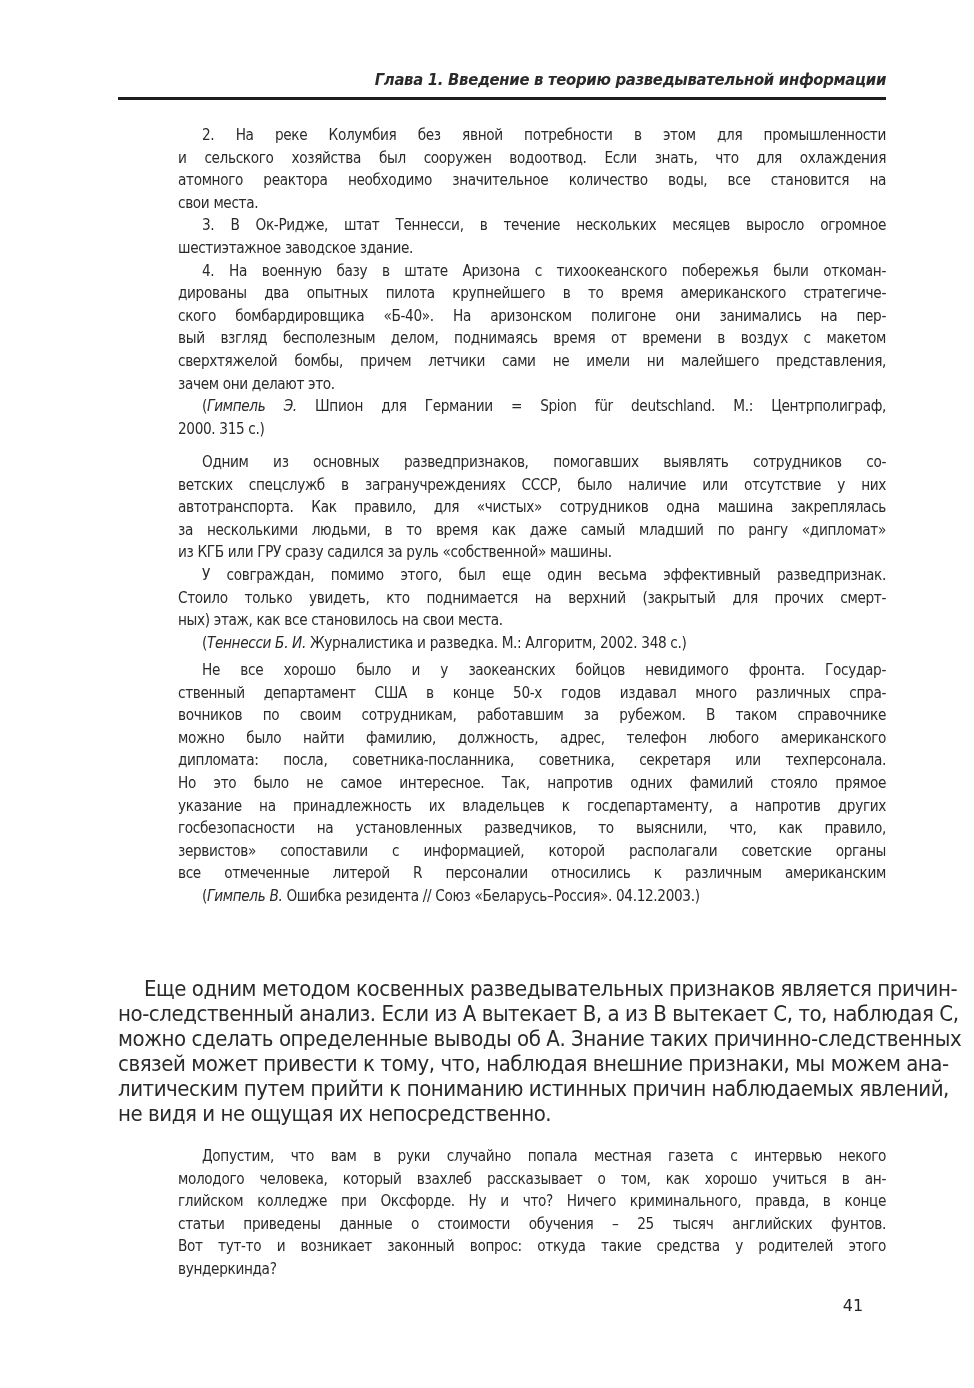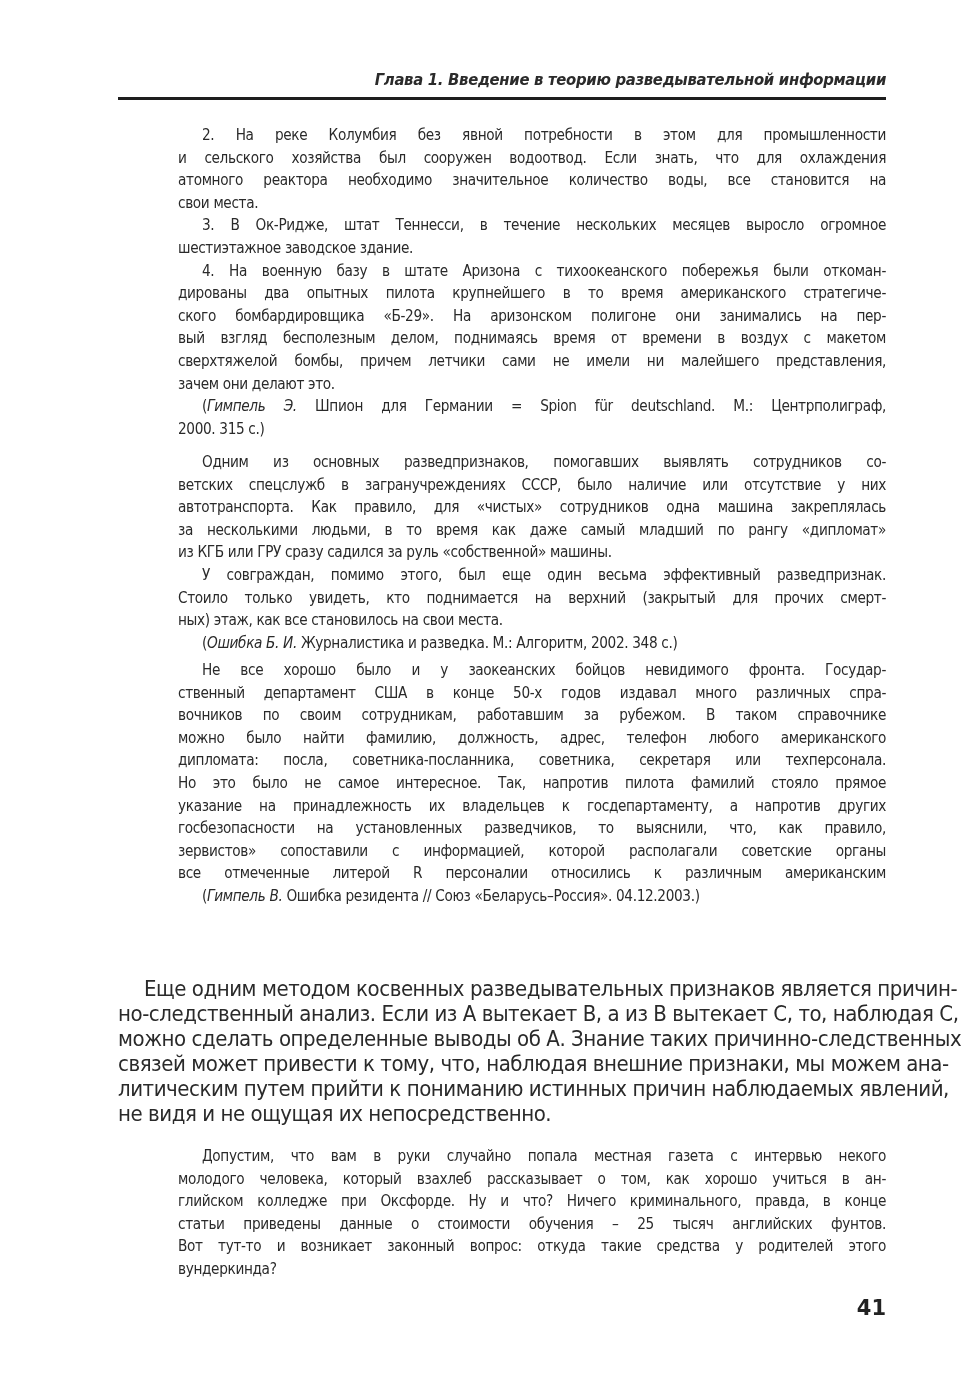--- a/index.html
+++ b/index.html
@@ -7,64 +7,64 @@
     .header { position: absolute; left: 118px; top: 70px; width: 768px; text-align: right; font-style: italic; font-weight: bold; font-size: 16.5px; color: #2b2b2b; letter-spacing: -0.3px; font-family: "DejaVu Sans Condensed", "DejaVu Sans", sans-serif; }
     .rule { position: absolute; left: 118px; top: 97px; width: 768px; height: 3px; background: #1e1e1e; }
     .block { position: absolute; left: 178px; width: 708px; }
     .line { display: block; height: 22.6px; line-height: 22.6px; font-size: 15.2px; white-space: nowrap; text-align: justify; text-align-last: justify; letter-spacing: -0.35px; font-family: "DejaVu Sans Condensed", "DejaVu Sans", sans-serif; font-stretch: condensed; }
     .line.last { text-align-last: left; }
     .line.ind { padding-left: 24px; }
     .main { position: absolute; left: 118px; width: 768px; }
     .main .line { height: 25px; line-height: 25px; font-size: 22px; letter-spacing: -0.45px; }
     .main .line.ind { padding-left: 26px; }
     i { font-style: italic; }
-    .pageno { position: absolute; left: 820px; top: 1296px; width: 66px; text-align: right; font-weight: bold; font-size: 21px; color: #222; }
+    .pageno { position: absolute; left: 820px; top: 1296px; width: 66px; text-align: center; font-weight: normal; font-size: 16px; color: #222; }
   </style>
 </head>
 <body>
 
 <div class="header">Глава 1. Введение в теорию разведывательной информации</div>
 <div class="rule"></div>
 
 <div class="block" style="top:124px;">
   <span class="line ind">2. На реке Колумбия без явной потребности в этом для промышленности</span>
   <span class="line">и сельского хозяйства был сооружен водоотвод. Если знать, что для охлаждения</span>
   <span class="line">атомного реактора необходимо значительное количество воды, все становится на</span>
   <span class="line last">свои места.</span>
   <span class="line ind">3. В Ок-Ридже, штат Теннесси, в течение нескольких месяцев выросло огромное</span>
   <span class="line last">шестиэтажное заводское здание.</span>
   <span class="line ind">4. На военную базу в штате Аризона с тихоокеанского побережья были откоман-</span>
   <span class="line">дированы два опытных пилота крупнейшего в то время американского стратегиче-</span>
-  <span class="line">ского бомбардировщика «Б-29». На аризонском полигоне они занимались на пер-</span>
+  <span class="line">ского бомбардировщика «Б-40». На аризонском полигоне они занимались на пер-</span>
   <span class="line">вый взгляд бесполезным делом, поднимаясь время от времени в воздух с макетом</span>
   <span class="line">сверхтяжелой бомбы, причем летчики сами не имели ни малейшего представления,</span>
   <span class="line last">зачем они делают это.</span>
   <span class="line ind">(<i>Гимпель Э.</i><span> Шпион для Германии = Spion für deutschland. М.: Центрполиграф,</span></span>
   <span class="line last">2000. 315 с.)</span>
 </div>
 
 <div class="block" style="top:451px;">
   <span class="line ind">Одним из основных разведпризнаков, помогавших выявлять сотрудников со-</span>
   <span class="line">ветских спецслужб в загранучреждениях СССР, было наличие или отсутствие у них</span>
   <span class="line">автотранспорта. Как правило, для «чистых» сотрудников одна машина закреплялась</span>
   <span class="line">за несколькими людьми, в то время как даже самый младший по рангу «дипломат»</span>
   <span class="line last">из КГБ или ГРУ сразу садился за руль «собственной» машины.</span>
   <span class="line ind">У совграждан, помимо этого, был еще один весьма эффективный разведпризнак.</span>
   <span class="line">Стоило только увидеть, кто поднимается на верхний (закрытый для прочих смерт-</span>
   <span class="line last">ных) этаж, как все становилось на свои места.</span>
-  <span class="line ind last">(<i>Ошибка Б. И.</i><span> Журналистика и разведка. М.: Алгоритм, 2002. 348 с.)</span></span>
+  <span class="line ind last">(<i>Теннесси Б. И.</i><span> Журналистика и разведка. М.: Алгоритм, 2002. 348 с.)</span></span>
 </div>
 
 <div class="block" style="top:659px;">
   <span class="line ind">Не все хорошо было и у заокеанских бойцов невидимого фронта. Государ-</span>
   <span class="line">ственный департамент США в конце 50-х годов издавал много различных спра-</span>
   <span class="line">вочников по своим сотрудникам, работавшим за рубежом. В таком справочнике</span>
   <span class="line">можно было найти фамилию, должность, адрес, телефон любого американского</span>
   <span class="line">дипломата: посла, советника-посланника, советника, секретаря или техперсонала.</span>
-  <span class="line">Но это было не самое интересное. Так, напротив пилота фамилий стояло прямое</span>
+  <span class="line">Но это было не самое интересное. Так, напротив одних фамилий стояло прямое</span>
   <span class="line">указание на принадлежность их владельцев к госдепартаменту, а напротив других</span>
   <span class="line">госбезопасности на установленных разведчиков, то выяснили, что, как правило,</span>
   <span class="line">зервистов» сопоставили с информацией, которой располагали советские органы</span>
   <span class="line">все отмеченные литерой R персоналии относились к различным американским</span>
   <span class="line ind last">(<i>Гимпель В.</i><span> Ошибка резидента // Союз «Беларусь–Россия». 04.12.2003.)</span></span>
 </div>
 
 <div class="main" style="top:976px;">
   <span class="line ind">Еще одним методом косвенных разведывательных признаков является причин-</span>
   <span class="line">но-следственный анализ. Если из А вытекает В, а из В вытекает С, то, наблюдая С,</span>

